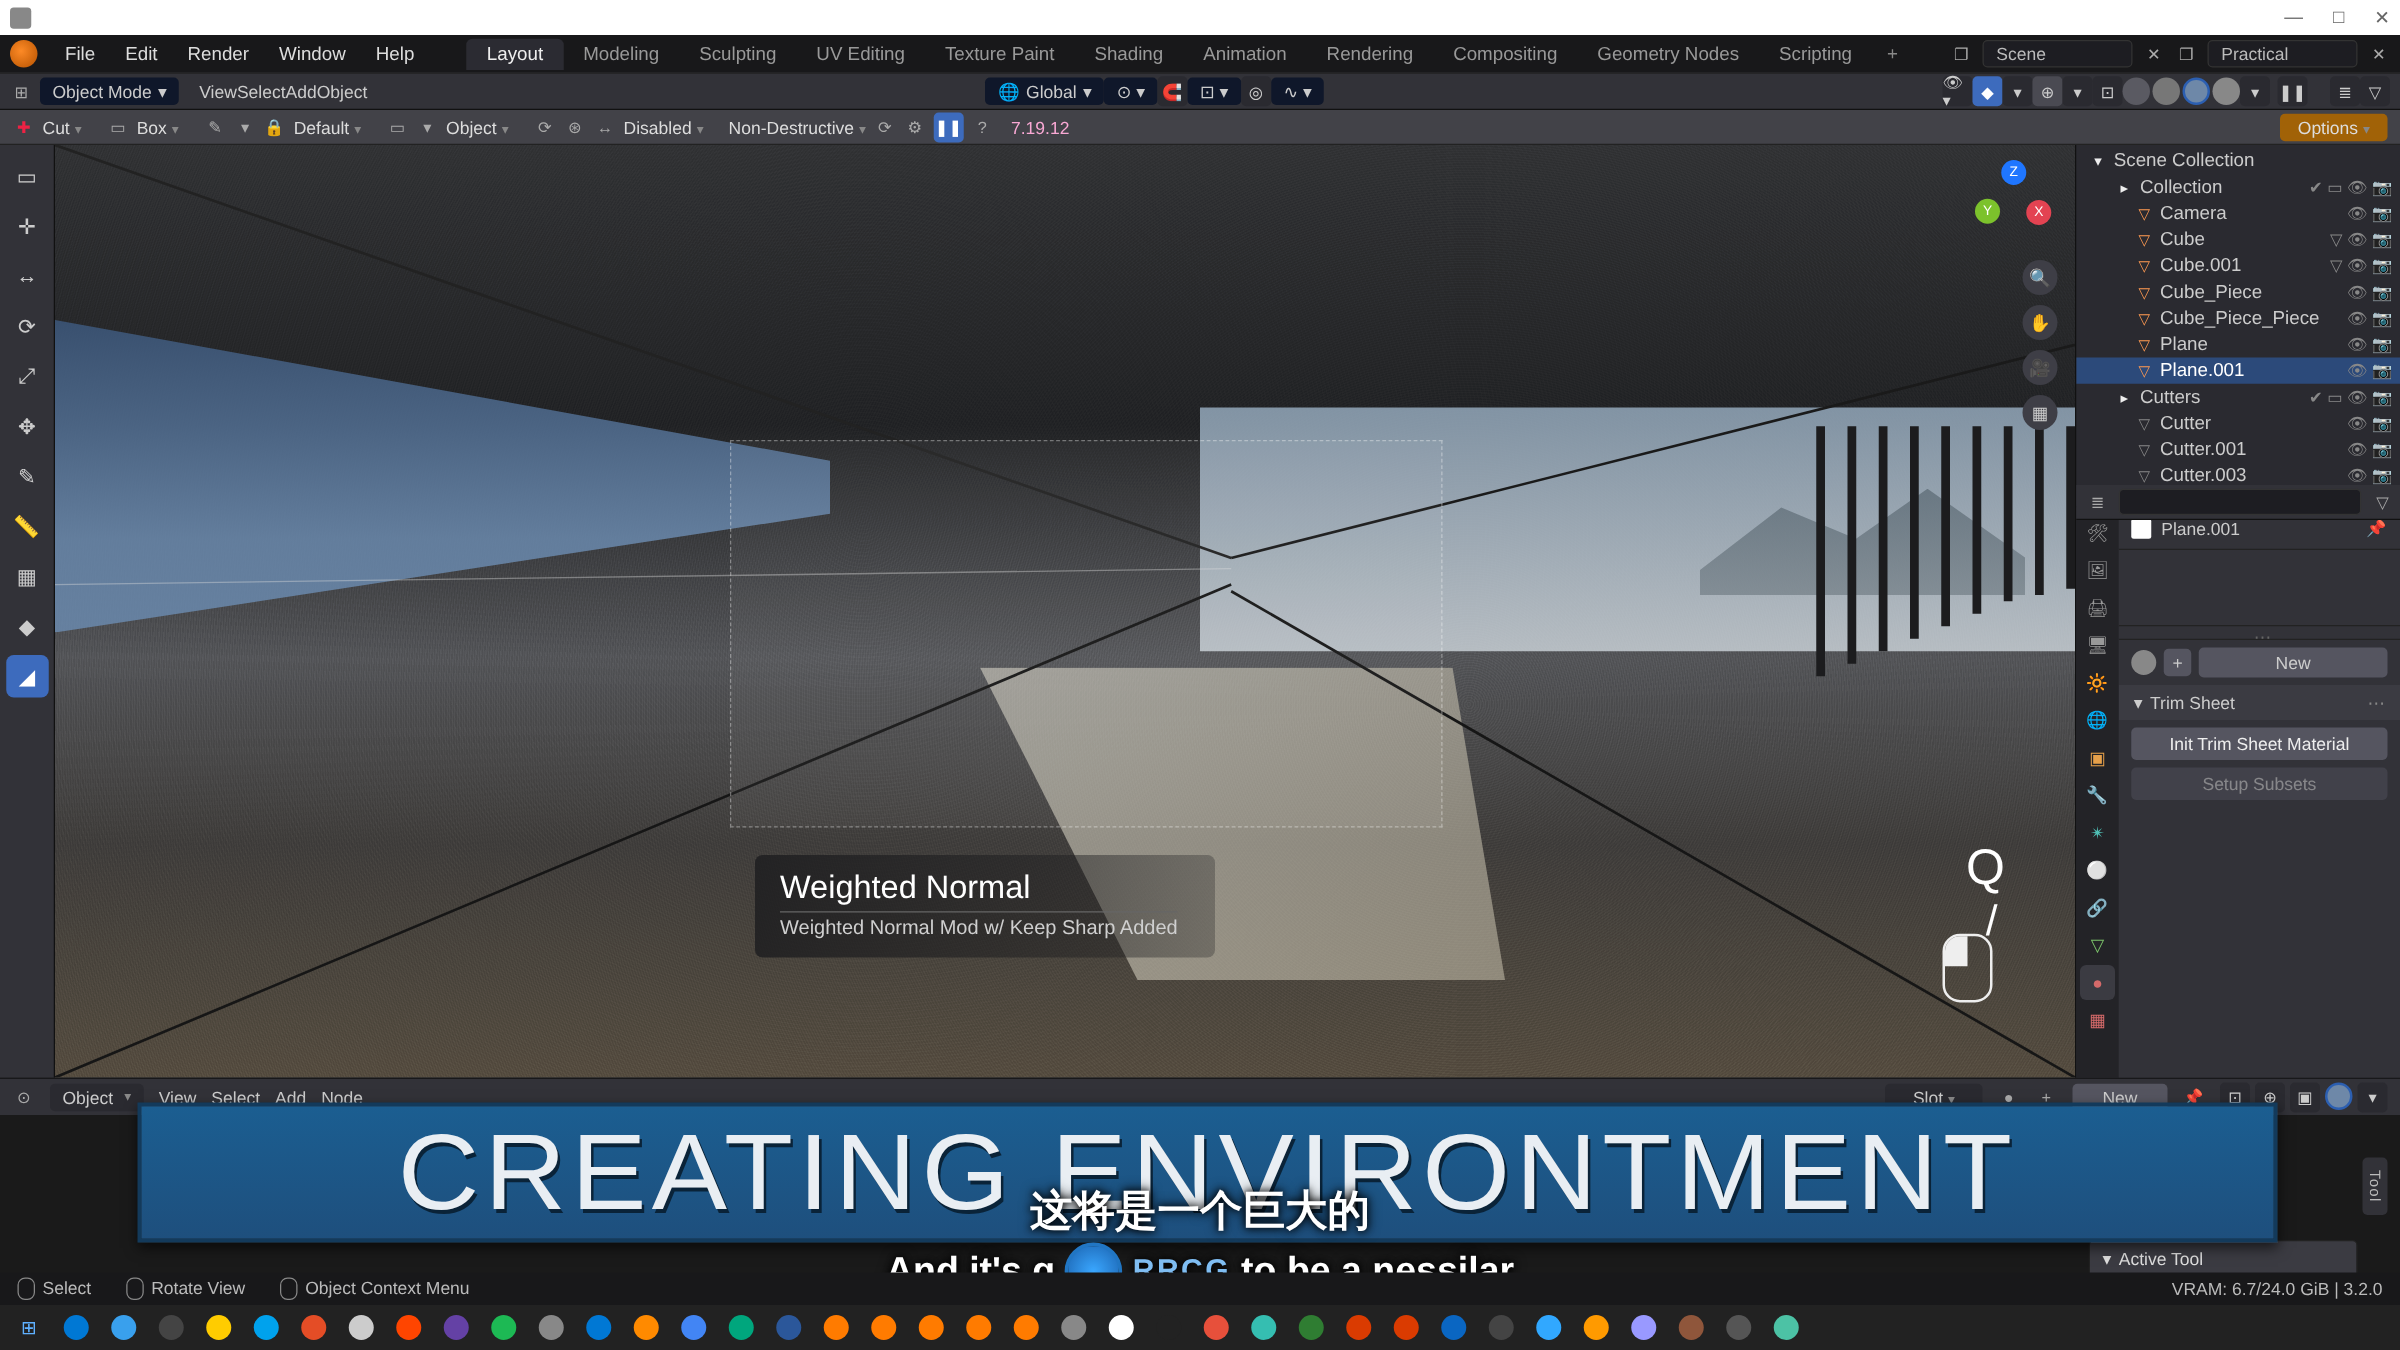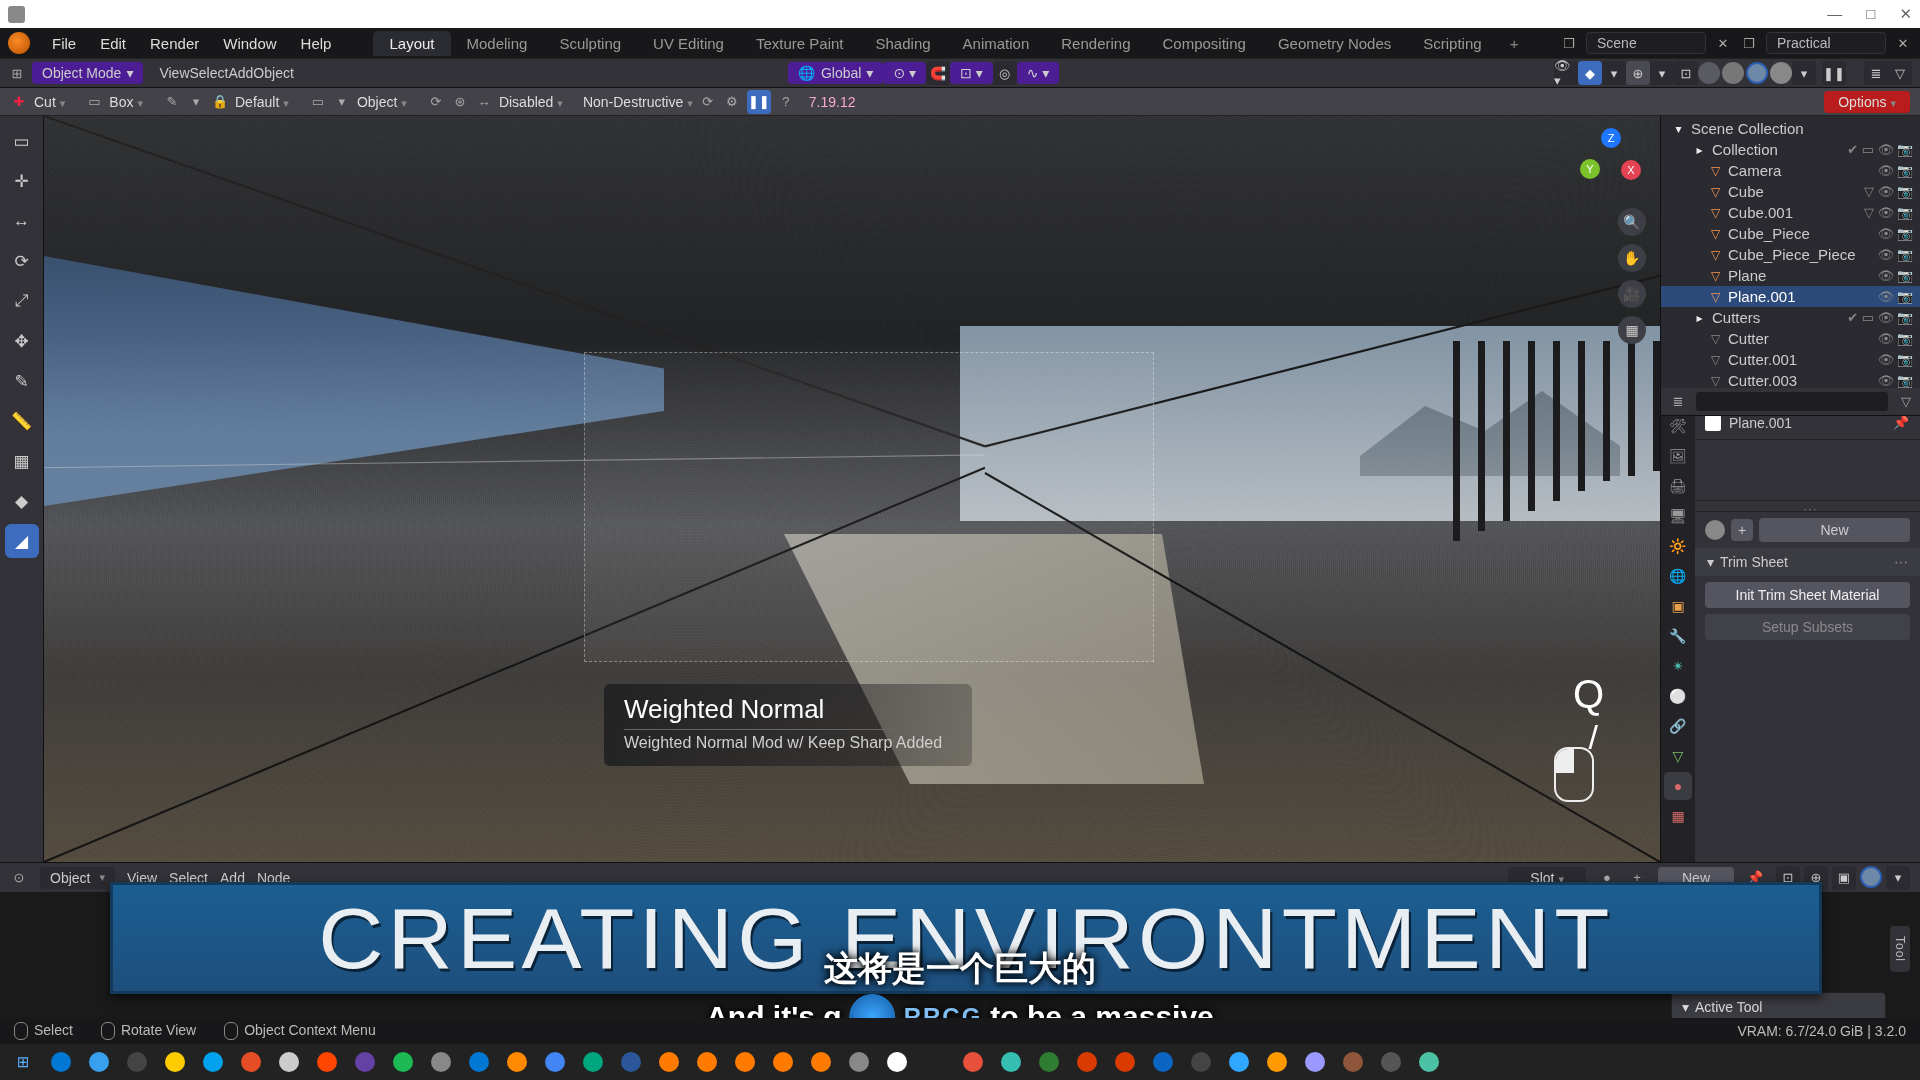--- a/index.html
+++ b/index.html
@@ -12,35 +12,35 @@
 .menubar span.mitem { padding:0 12px; cursor:default; }
 .tabsrow { display:flex; margin-left:30px; gap:0; }
 .tabsrow span { padding:4px 16px; color:#999; cursor:default; font-size:15px; }
 .tabsrow span.active { background:#2b2b32; color:#eee; border-radius:5px 5px 0 0; }
 .tabsrow .plus { color:#888; padding:4px 12px; }
 .rightmenu { margin-left:auto; display:flex; align-items:center; gap:8px; }
 .scenefld { background:#1d1d22; border:1px solid #333; padding:2px 10px; border-radius:4px; color:#bbb; font-size:14px; min-width:120px; }
 
 .row2 { height:30px; background:#323238; display:flex; align-items:center; padding:0 8px; font-size:14px; color:#ccc; border-top:1px solid #222;border-bottom:1px solid #111;}
 .row2 .chunk { display:flex; align-items:center; gap:6px; margin-right:16px; }
-.dd { background:#4c1d95; padding:3px 10px; border-radius:4px; color:#ccc; display:flex;align-items:center;gap:5px;font-size:14px; }
+.dd { background:#0f172a; padding:3px 10px; border-radius:4px; color:#ccc; display:flex;align-items:center;gap:5px;font-size:14px; }
 .smicon { width:18px;height:18px; display:flex; align-items:center; justify-content:center; color:#aaa; font-size:13px;}
 .iconbtn { width:24px;height:24px; background:#2a2a30; border-radius:4px; display:flex; align-items:center; justify-content:center; color:#ccc; font-size:13px; }
 .iconbtn.blue { background:#3d6bbd; color:#fff; }
 .iconbtn.on { background:#4a4a52; }
 .spacer { flex:1; }
 .ballrow { display:flex; gap:2px; }
 .ball { width:22px;height:22px;border-radius:50%; background:#4a4a52; }
 .ball.b1{background:#5a5a62;} .ball.b2{background:#777;} .ball.b3{background:#6e88a8;border:2px solid #2c5fb1;} .ball.b4{background:#888;}
 
 .row3 { height:28px; background:#424248; display:flex; align-items:center; padding:0 10px; font-size:14px; color:#ddd;border-bottom:1px solid #222; }
 .row3 .chunk { display:flex;align-items:center;gap:6px;margin-right:20px; }
 .carrot::after{content:"▾"; margin-left:4px; font-size:11px;color:#888;}
 .timer { color:#f9a8d4; margin-left:8px; }
-.optbtn { margin-left:auto; background:#b91c1c;padding:3px 14px;border-radius:4px; }
+.optbtn { margin-left:auto; background:#a16207;padding:3px 14px;border-radius:4px; }
 
 .mainarea { display:flex; height:746px; background:#232326; }
 .ltools { width:44px; background:#323238; display:flex; flex-direction:column; align-items:center; padding-top:8px; gap:6px; border-right:1px solid #111;}
 .ltbtn { width:34px;height:34px;border-radius:6px;display:flex;align-items:center;justify-content:center;color:#ccc;font-size:17px; }
 .ltbtn.sel { background:#3d6bbd;color:#fff; }
 
 .viewport { flex:1; position:relative; background:#3a3a3a; overflow:hidden; }
 .vprender { position:absolute; inset:0; background:
  linear-gradient(180deg, #3a3b3d 0%, #2b2c2e 30%, #5a5b5e 55%, #474543 75%, #5b5347 100%);
  filter:contrast(1.1); }
@@ -503,21 +503,21 @@
 </div>
 
 <div class="banner">
   <span class="btxt">CREATING ENVIRONTMENT</span>
 </div>
 <div class="sub-zh">这将是一个巨大的</div>
 <div class="sub-en">
   <span>And it's g</span>
   <span class="wmark"></span>
   <span class="wmtxt">RRCG</span>
-  <span> to be a massive</span>
+  <span> to be a nessilar</span>
 </div>
 
 <div class="statusbar">
   <span><span class="mouseglyph"></span><span>Select</span></span>
   <span><span class="mouseglyph"></span><span>Rotate View</span></span>
   <span><span class="mouseglyph"></span><span>Object Context Menu</span></span>
   <span class="sright">VRAM: 6.7/24.0 GiB | 3.2.0</span>
 </div>
 
 <div class="taskbar" id="taskbar">

